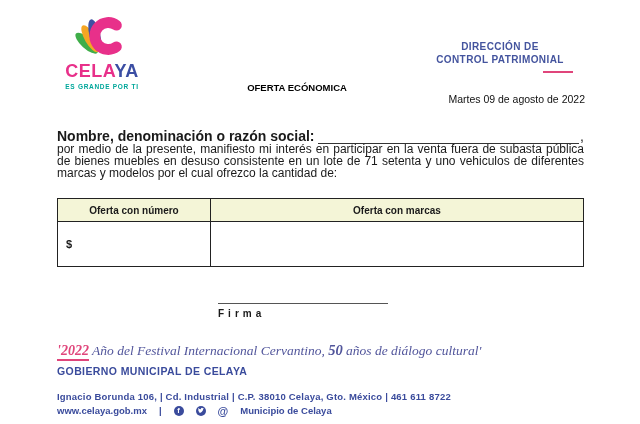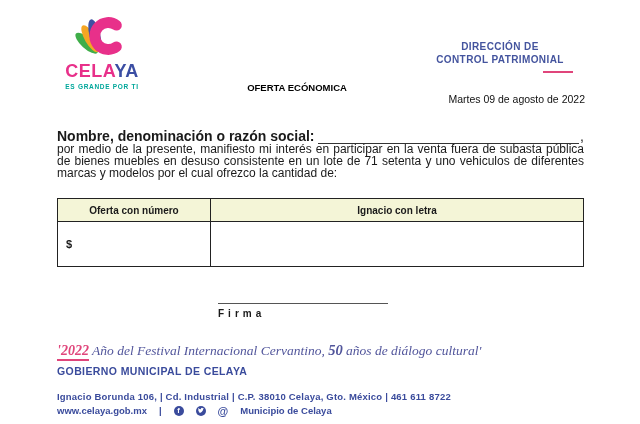--- a/index.html
+++ b/index.html
@@ -92,21 +92,21 @@
     <span class="name-blank"></span>
     <span class="name-comma">,</span>
   </div>
 
   <div class="paragraph">por medio de la presente, manifiesto mi interés en participar en la venta fuera de subasta pública de bienes muebles en desuso consistente en un lote de 71 setenta y uno vehiculos de diferentes marcas y modelos por el cual ofrezco la cantidad de:</div>
 
   <table class="offer-table">
     <thead>
       <tr>
         <th class="col-num">Oferta con número</th>
-        <th>Ignacio con letra</th>
+        <th>Oferta con marcas</th>
       </tr>
     </thead>
     <tbody>
       <tr>
         <td>$</td>
         <td></td>
       </tr>
     </tbody>
   </table>
 

